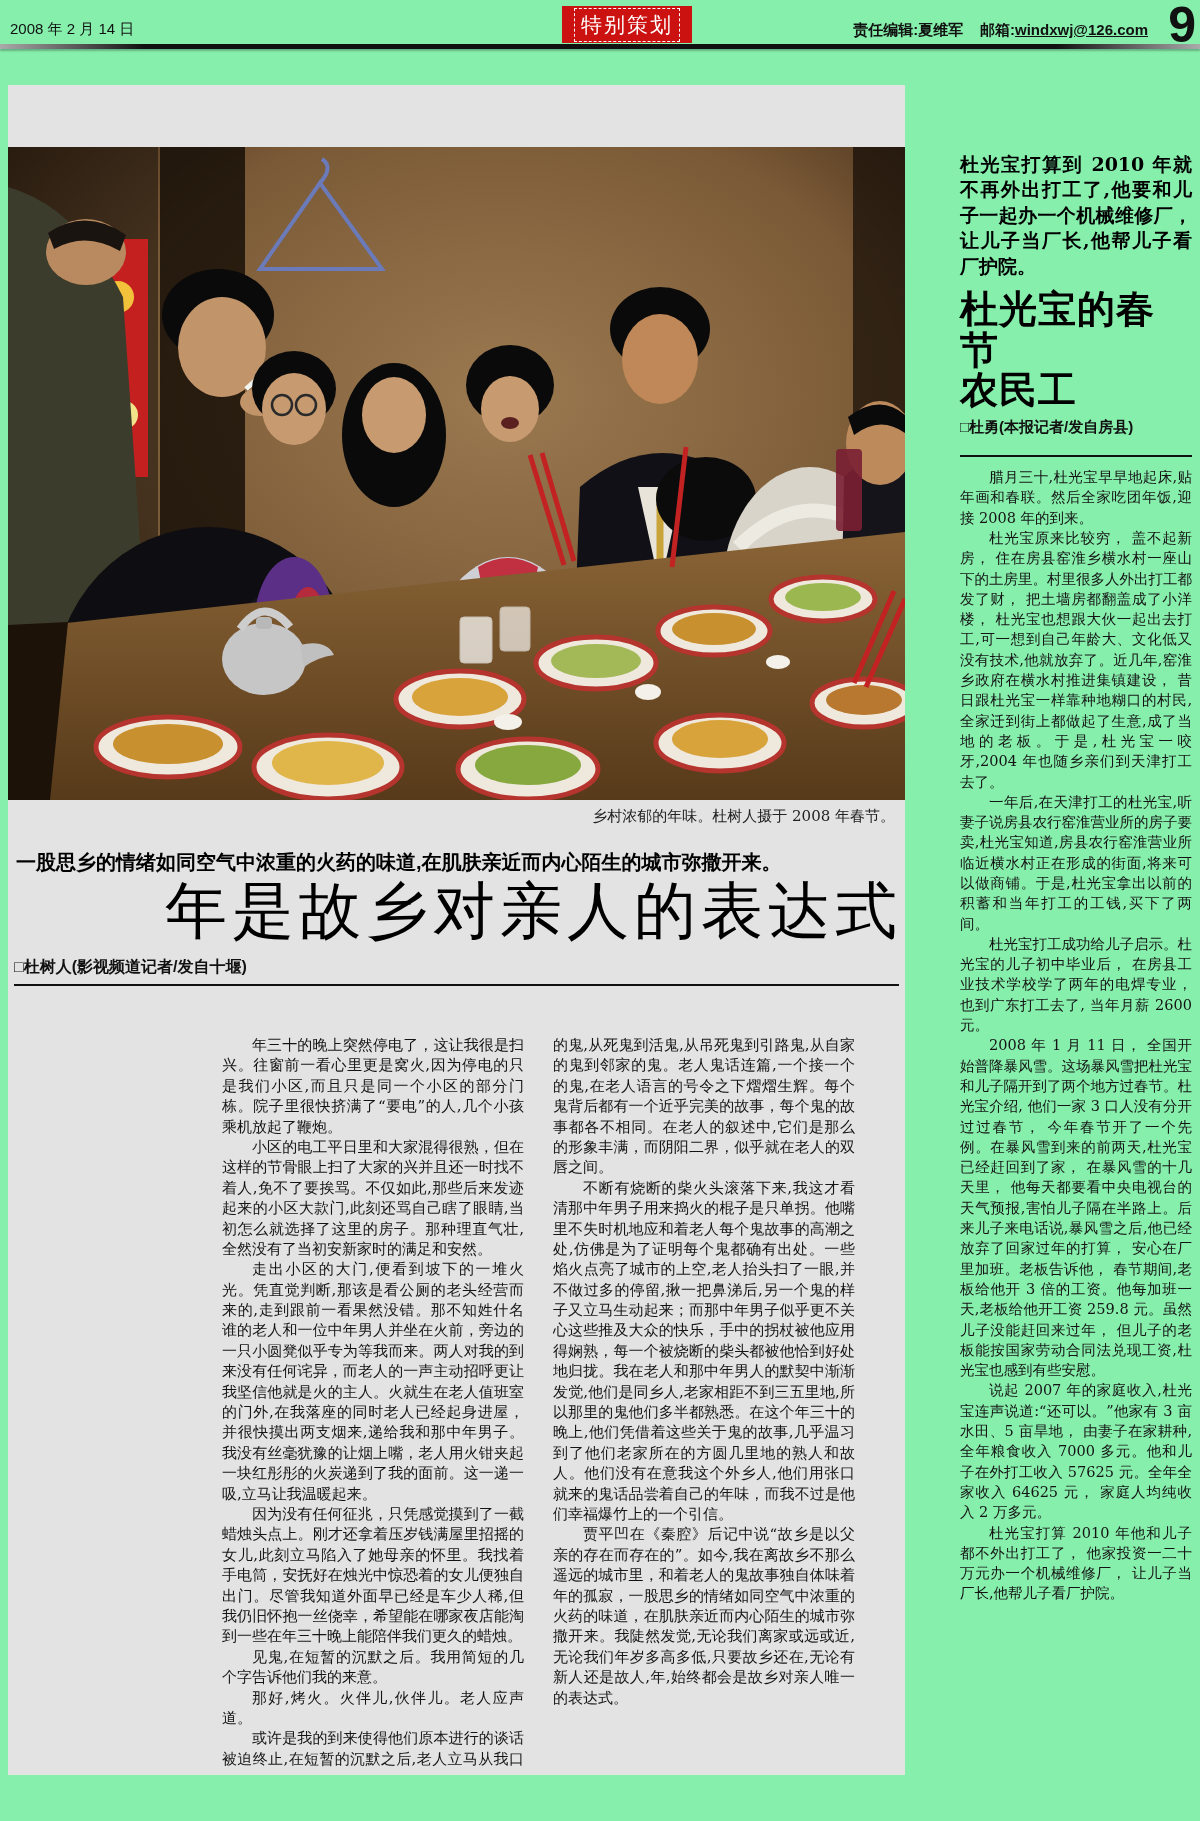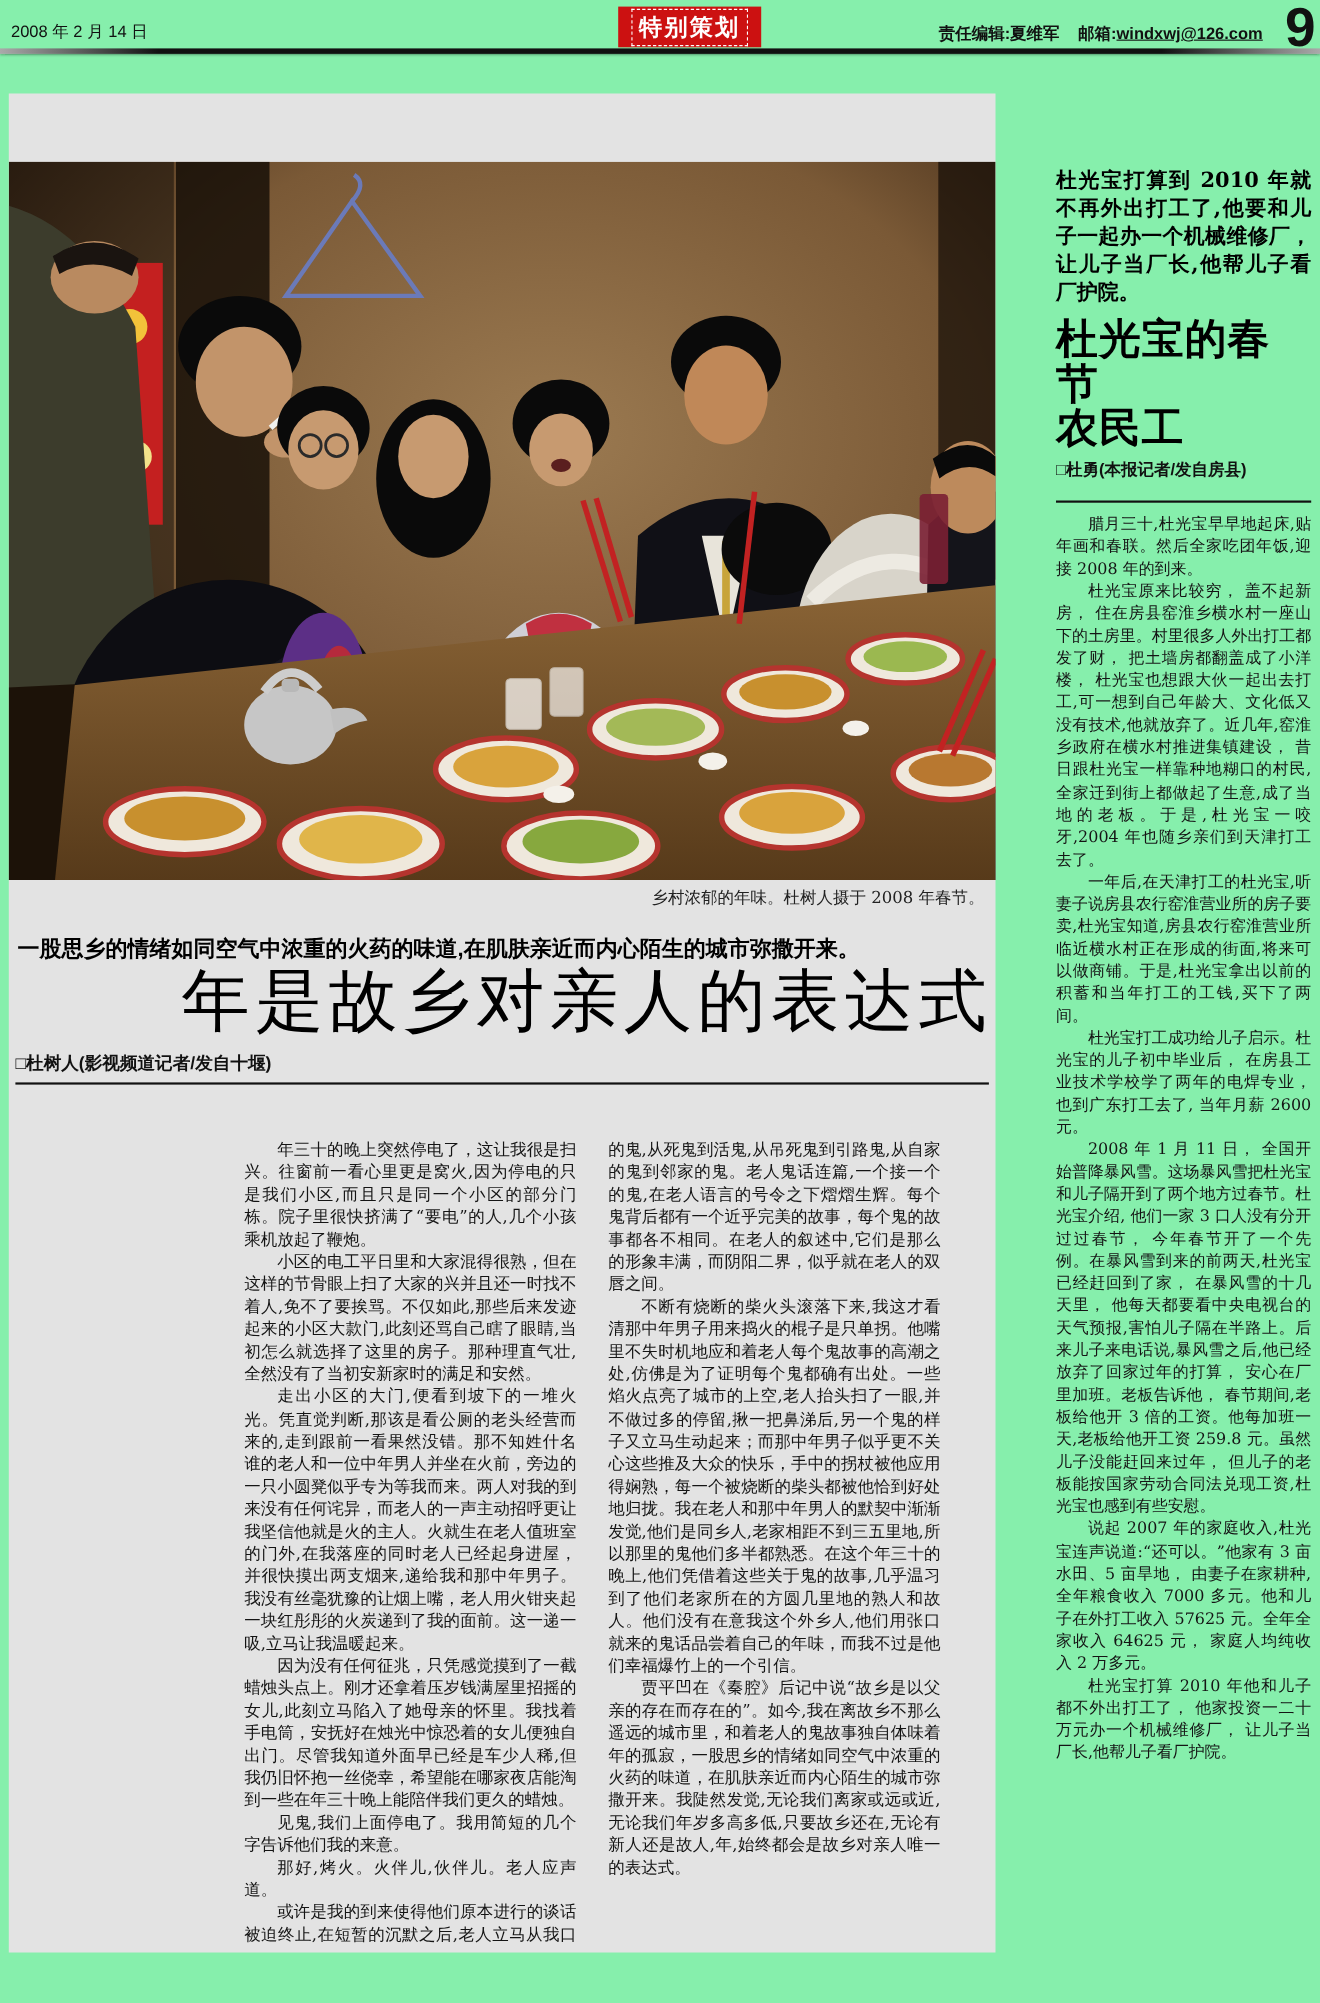--- a/index.html
+++ b/index.html
@@ -5,21 +5,21 @@
   html,body{margin:0;padding:0;background:#ffffff;}
   .page{position:relative;width:1200px;height:1821px;background:#86efac;overflow:hidden;
         font-family:"DejaVu Serif","Liberation Serif",serif;color:#111;}
 
   
   .hdr-date{position:absolute;left:10px;top:20px;font-family:"Liberation Sans",sans-serif;
             font-size:15px;color:#111;}
   .hdr-badge{position:absolute;left:562px;top:6px;width:130px;height:37px;background:#cc1111;
              display:flex;align-items:center;justify-content:center;}
   .hdr-badge-inner{border:1px dashed #ffffff;padding:2px 6px;color:#ffffff;
-             font-family:"Liberation Sans",sans-serif;font-weight:bold;font-size:21px;letter-spacing:2px;}
+             font-family:"Liberation Sans",sans-serif;font-weight:normal;font-size:21px;letter-spacing:2px;}
   .hdr-right{position:absolute;right:52px;top:21px;font-family:"Liberation Sans",sans-serif;
              font-size:15px;font-weight:bold;color:#111;white-space:nowrap;}
   .hdr-right .email{text-decoration:underline;font-weight:bold;}
   .hdr-pagenum{position:absolute;right:4px;top:-4px;font-family:"Liberation Sans",sans-serif;
                font-size:50px;font-weight:900;color:#111;}
   .hdr-rule{position:absolute;left:0;top:44px;width:1200px;height:5px;
             background:linear-gradient(to right,#aaaaaa,#111111 12%,#111111 88%,#aaaaaa);
             box-shadow:0 2px 2px rgba(0,0,0,0.25);}
 
   
@@ -219,21 +219,21 @@
     <div class="caption">乡村浓郁的年味。杜树人摄于 2008 年春节。</div>
     <div class="kicker">一股思乡的情绪如同空气中浓重的火药的味道,在肌肤亲近而内心陌生的城市弥撒开来。</div>
     <div class="headline">年是故乡对亲人的表达式</div>
     <div class="mainbyline">□杜树人(影视频道记者/发自十堰)</div>
 
     <div class="textcol col1">
         <p>年三十的晚上突然停电了，这让我很是扫兴。往窗前一看心里更是窝火,因为停电的只是我们小区,而且只是同一个小区的部分门栋。院子里很快挤满了“要电”的人,几个小孩乘机放起了鞭炮。</p>
         <p>小区的电工平日里和大家混得很熟，但在这样的节骨眼上扫了大家的兴并且还一时找不着人,免不了要挨骂。不仅如此,那些后来发迹起来的小区大款门,此刻还骂自己瞎了眼睛,当初怎么就选择了这里的房子。那种理直气壮,全然没有了当初安新家时的满足和安然。</p>
         <p>走出小区的大门,便看到坡下的一堆火光。凭直觉判断,那该是看公厕的老头经营而来的,走到跟前一看果然没错。那不知姓什名谁的老人和一位中年男人并坐在火前，旁边的一只小圆凳似乎专为等我而来。两人对我的到来没有任何诧异，而老人的一声主动招呼更让我坚信他就是火的主人。火就生在老人值班室的门外,在我落座的同时老人已经起身进屋，并很快摸出两支烟来,递给我和那中年男子。我没有丝毫犹豫的让烟上嘴，老人用火钳夹起一块红彤彤的火炭递到了我的面前。这一递一吸,立马让我温暖起来。</p>
         <p>因为没有任何征兆，只凭感觉摸到了一截蜡烛头点上。刚才还拿着压岁钱满屋里招摇的女儿,此刻立马陷入了她母亲的怀里。我找着手电筒，安抚好在烛光中惊恐着的女儿便独自出门。尽管我知道外面早已经是车少人稀,但我仍旧怀抱一丝侥幸，希望能在哪家夜店能淘到一些在年三十晚上能陪伴我们更久的蜡烛。</p>
-        <p>见鬼,我们上面停电了。我用简短的几个字告诉他们我的来意。</p>
+        <p>见鬼,在短暂的沉默之后。我用简短的几个字告诉他们我的来意。</p>
         <p>那好,烤火。火伴儿,伙伴儿。老人应声道。</p>
         <p>或许是我的到来使得他们原本进行的谈话被迫终止,在短暂的沉默之后,老人立马从我口中的“见鬼”二字引伸开来。从听说的鬼到眼见</p>
       </div>
     <div class="textcol col2">
         <p>的鬼,从死鬼到活鬼,从吊死鬼到引路鬼,从自家的鬼到邻家的鬼。老人鬼话连篇,一个接一个的鬼,在老人语言的号令之下熠熠生辉。每个鬼背后都有一个近乎完美的故事，每个鬼的故事都各不相同。在老人的叙述中,它们是那么的形象丰满，而阴阳二界，似乎就在老人的双唇之间。</p>
         <p>不断有烧断的柴火头滚落下来,我这才看清那中年男子用来捣火的棍子是只单拐。他嘴里不失时机地应和着老人每个鬼故事的高潮之处,仿佛是为了证明每个鬼都确有出处。一些焰火点亮了城市的上空,老人抬头扫了一眼,并不做过多的停留,揪一把鼻涕后,另一个鬼的样子又立马生动起来；而那中年男子似乎更不关心这些推及大众的快乐，手中的拐杖被他应用得娴熟，每一个被烧断的柴头都被他恰到好处地归拢。我在老人和那中年男人的默契中渐渐发觉,他们是同乡人,老家相距不到三五里地,所以那里的鬼他们多半都熟悉。在这个年三十的晚上,他们凭借着这些关于鬼的故事,几乎温习到了他们老家所在的方圆几里地的熟人和故人。他们没有在意我这个外乡人,他们用张口就来的鬼话品尝着自己的年味，而我不过是他们幸福爆竹上的一个引信。</p>
         <p>贾平凹在《秦腔》后记中说“故乡是以父亲的存在而存在的”。如今,我在离故乡不那么遥远的城市里，和着老人的鬼故事独自体味着年的孤寂，一股思乡的情绪如同空气中浓重的火药的味道，在肌肤亲近而内心陌生的城市弥撒开来。我陡然发觉,无论我们离家或远或近,无论我们年岁多高多低,只要故乡还在,无论有新人还是故人,年,始终都会是故乡对亲人唯一的表达式。</p>
       </div>
   </div>
 

